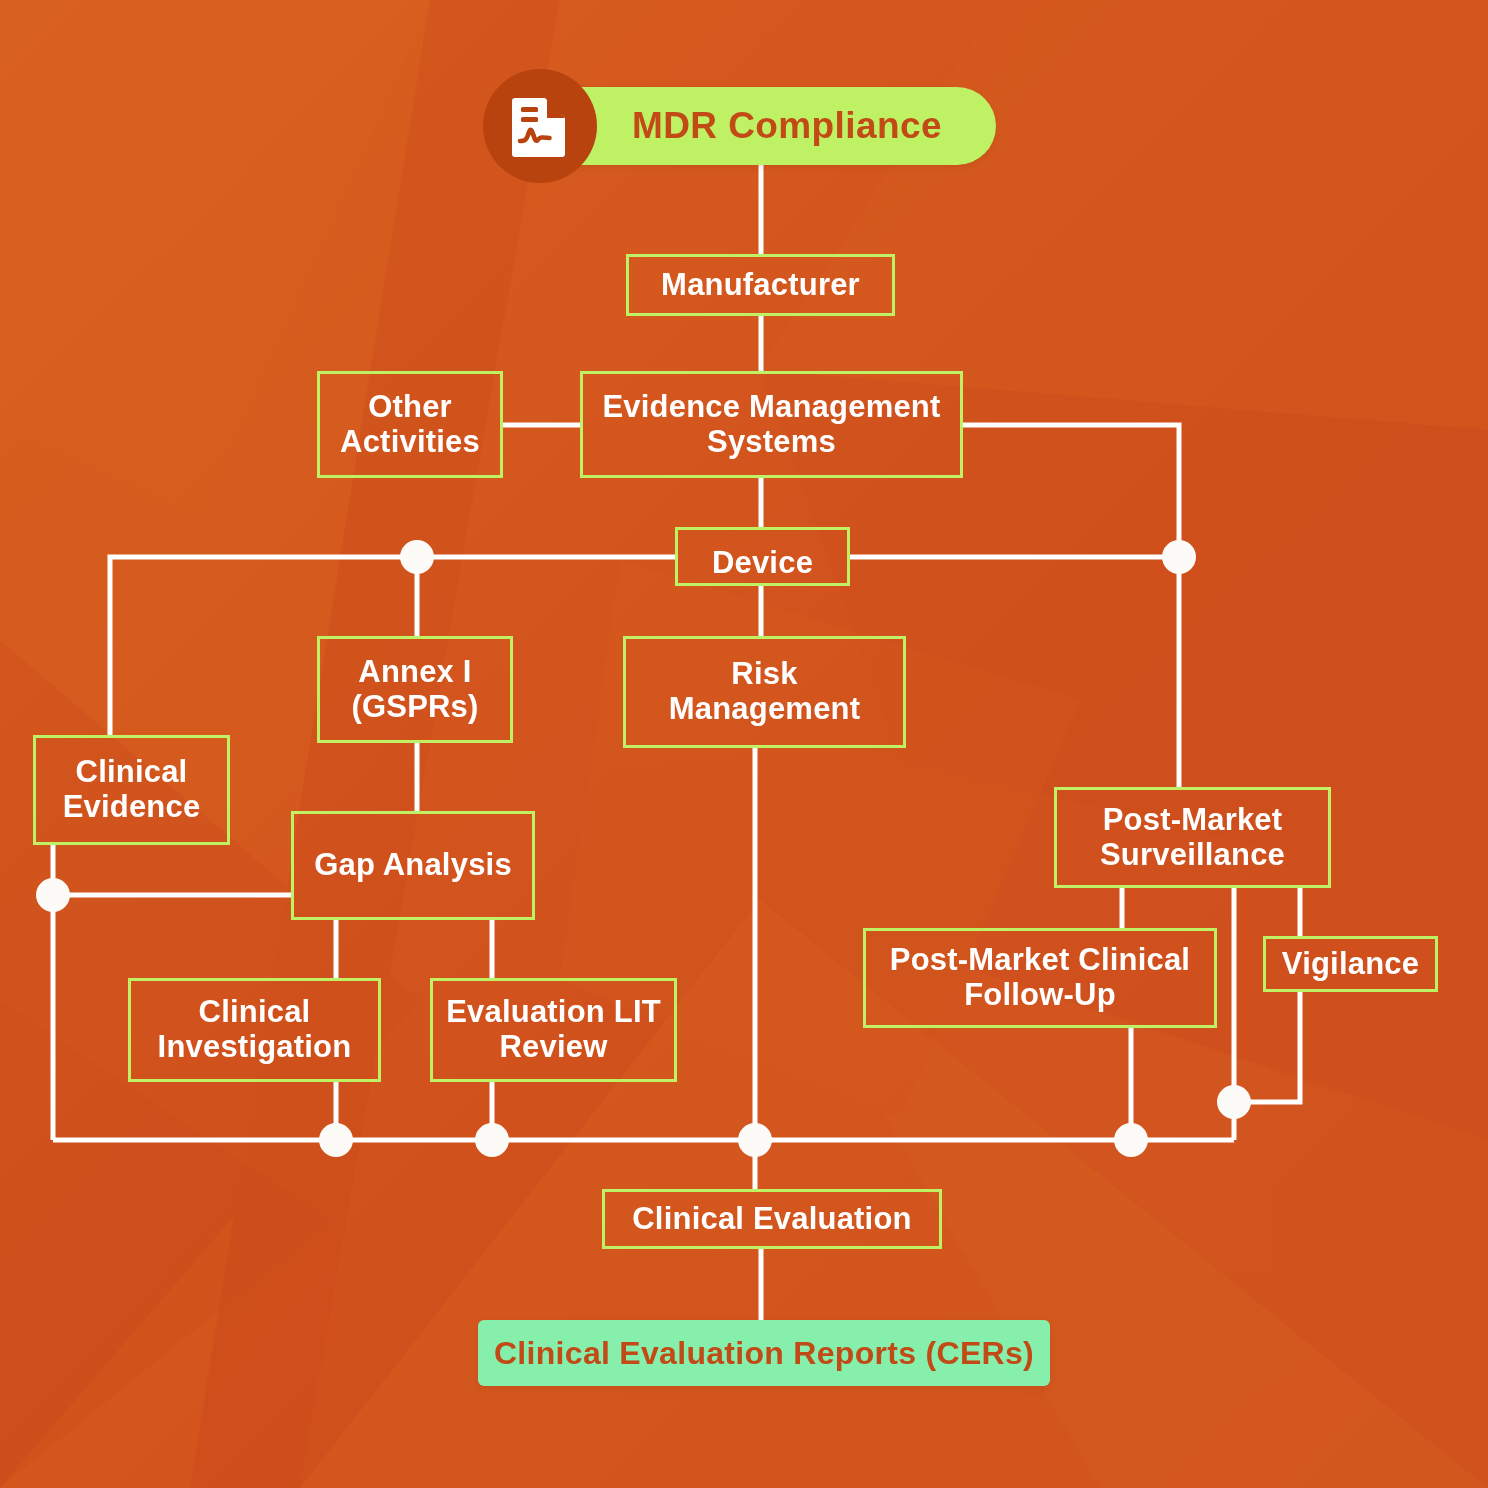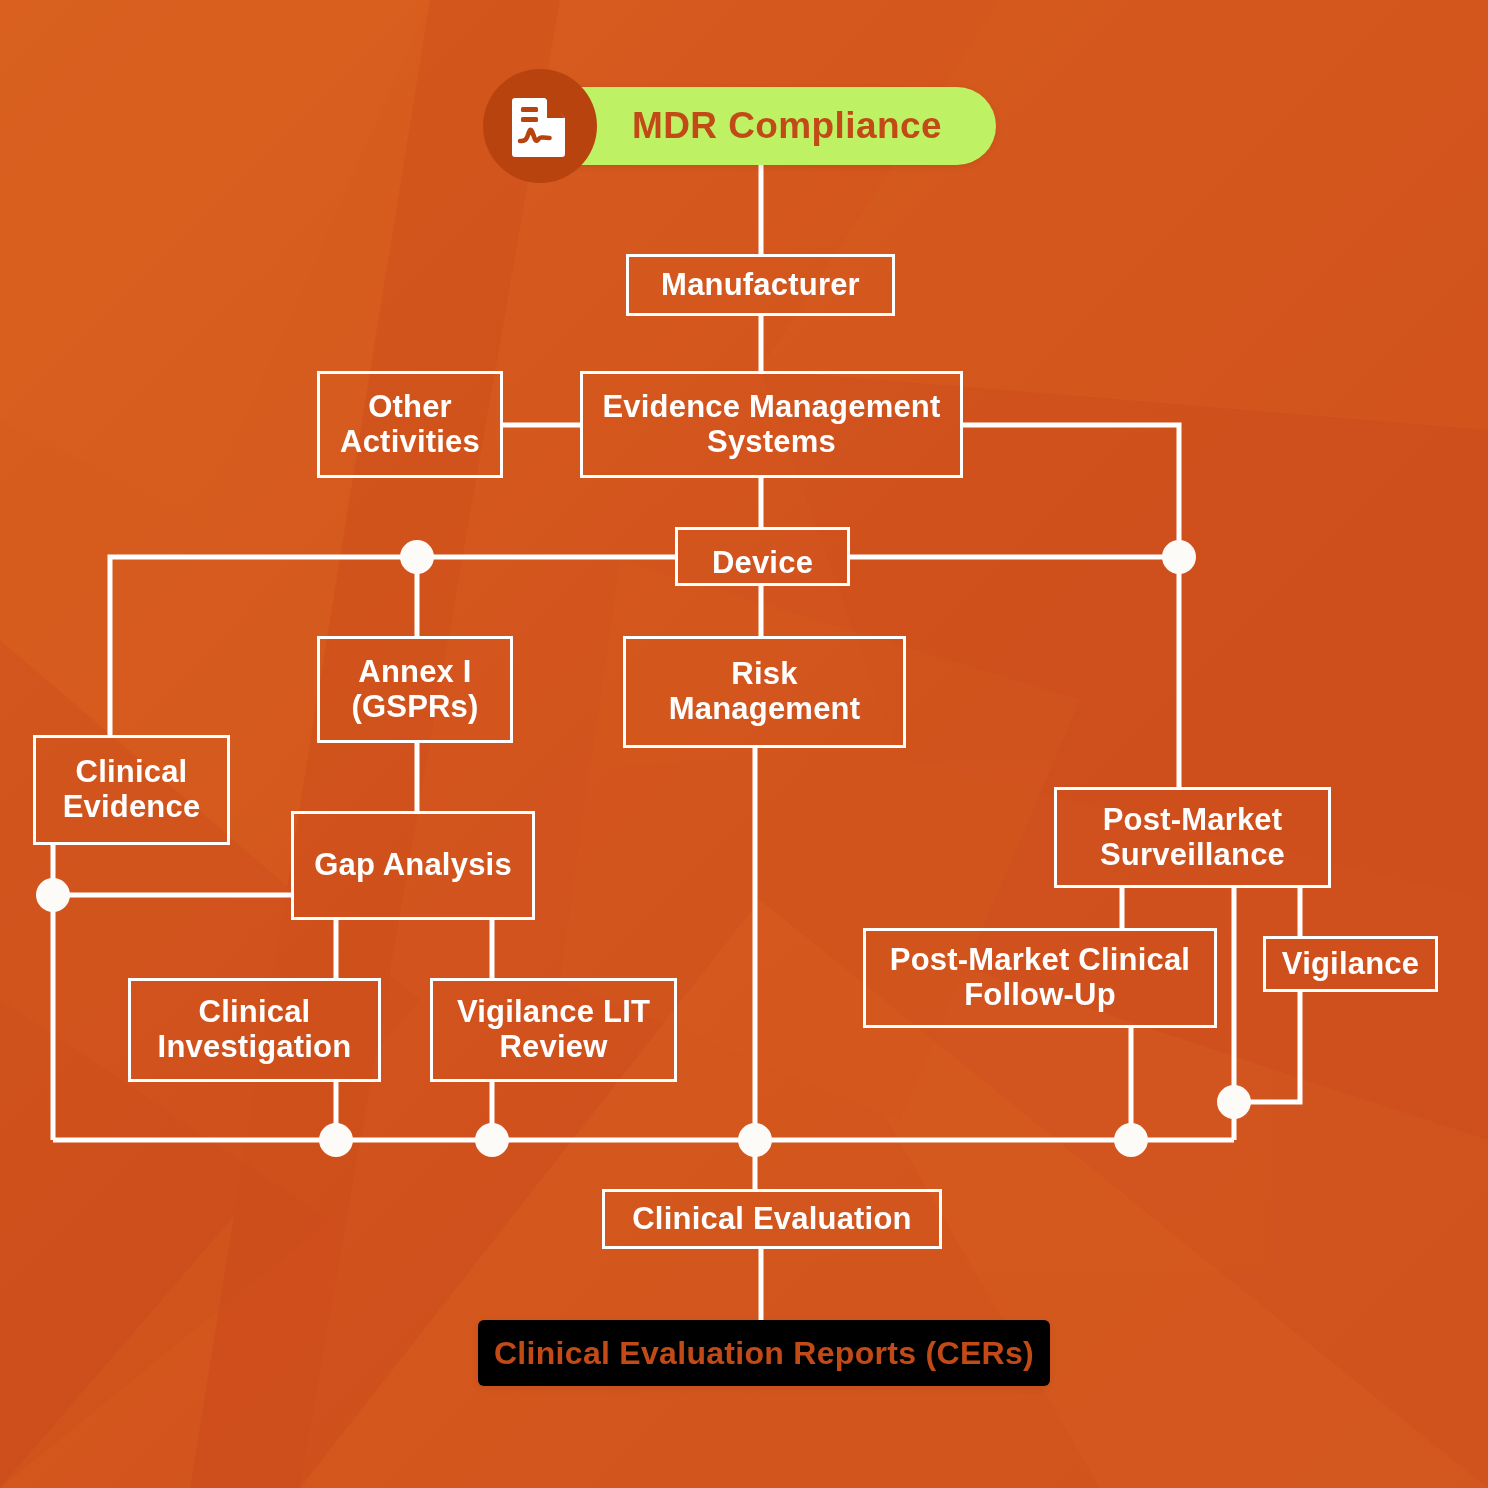--- a/index.html
+++ b/index.html
@@ -4,35 +4,35 @@
 <style>
   html,body{margin:0;padding:0;}
   body{width:1488px;height:1488px;overflow:hidden;
        font-family:"Liberation Sans", sans-serif;
        background:#D4551F;}
   #stage{position:relative;width:1488px;height:1488px;}
   #bg, #wires{position:absolute;left:0;top:0;width:1488px;height:1488px;}
   #nodes{position:absolute;left:0;top:0;width:1488px;height:1488px;}
 
   .node{position:absolute;box-sizing:border-box;
-        border:3px solid #ffffff;color:#FFFFFF;
+        border:3px solid #bef264;color:#FFFFFF;
         display:flex;align-items:center;justify-content:center;
         text-align:center;line-height:1.12;
         font-weight:600;letter-spacing:.2px;
         padding:2px 6px;}
   .node span{display:block;}
 
   .pill{position:absolute;background:#bef264;border-radius:999px;
         display:flex;align-items:center;
         box-shadow:0 2px 6px rgba(90,30,0,.13);}
   .pill .pill-label{color:#C24A16;font-weight:700;letter-spacing:.4px;}
   .badge-circle{position:absolute;border-radius:50%;background:#B8430F;
         display:flex;align-items:center;justify-content:center;}
 
-  .cers{position:absolute;background:#000000;border-radius:6px;
+  .cers{position:absolute;background:#86efac;border-radius:6px;
         display:flex;align-items:center;justify-content:center;
         color:#C24A16;font-weight:700;letter-spacing:.3px;
         box-shadow:0 2px 6px rgba(90,30,0,.10);}
 </style>
 </head>
 <body>
 
 <div id="stage">
 
   <svg id="bg" viewBox="0 0 1488 1488">
@@ -191,21 +191,21 @@
     <div class="node" style="left:1263px;top:936px;width:175px;height:56px;font-size:31px;">
       <span>Vigilance</span>
     </div>
 
     <div class="node" style="left:128px;top:978px;width:253px;height:104px;font-size:31px;flex-direction:column;">
       <span>Clinical</span>
       <span>Investigation</span>
     </div>
 
     <div class="node" style="left:430px;top:978px;width:247px;height:104px;font-size:31px;flex-direction:column;">
-      <span>Vigilance LIT</span>
+      <span>Evaluation LIT</span>
       <span>Review</span>
     </div>
 
     <div class="node" style="left:602px;top:1189px;width:340px;height:60px;font-size:31px;">
       <span>Clinical Evaluation</span>
     </div>
 
     <div class="cers" style="left:478px;top:1320px;width:572px;height:66px;font-size:32px;">
       <span>Clinical Evaluation Reports (CERs)</span>
     </div>

